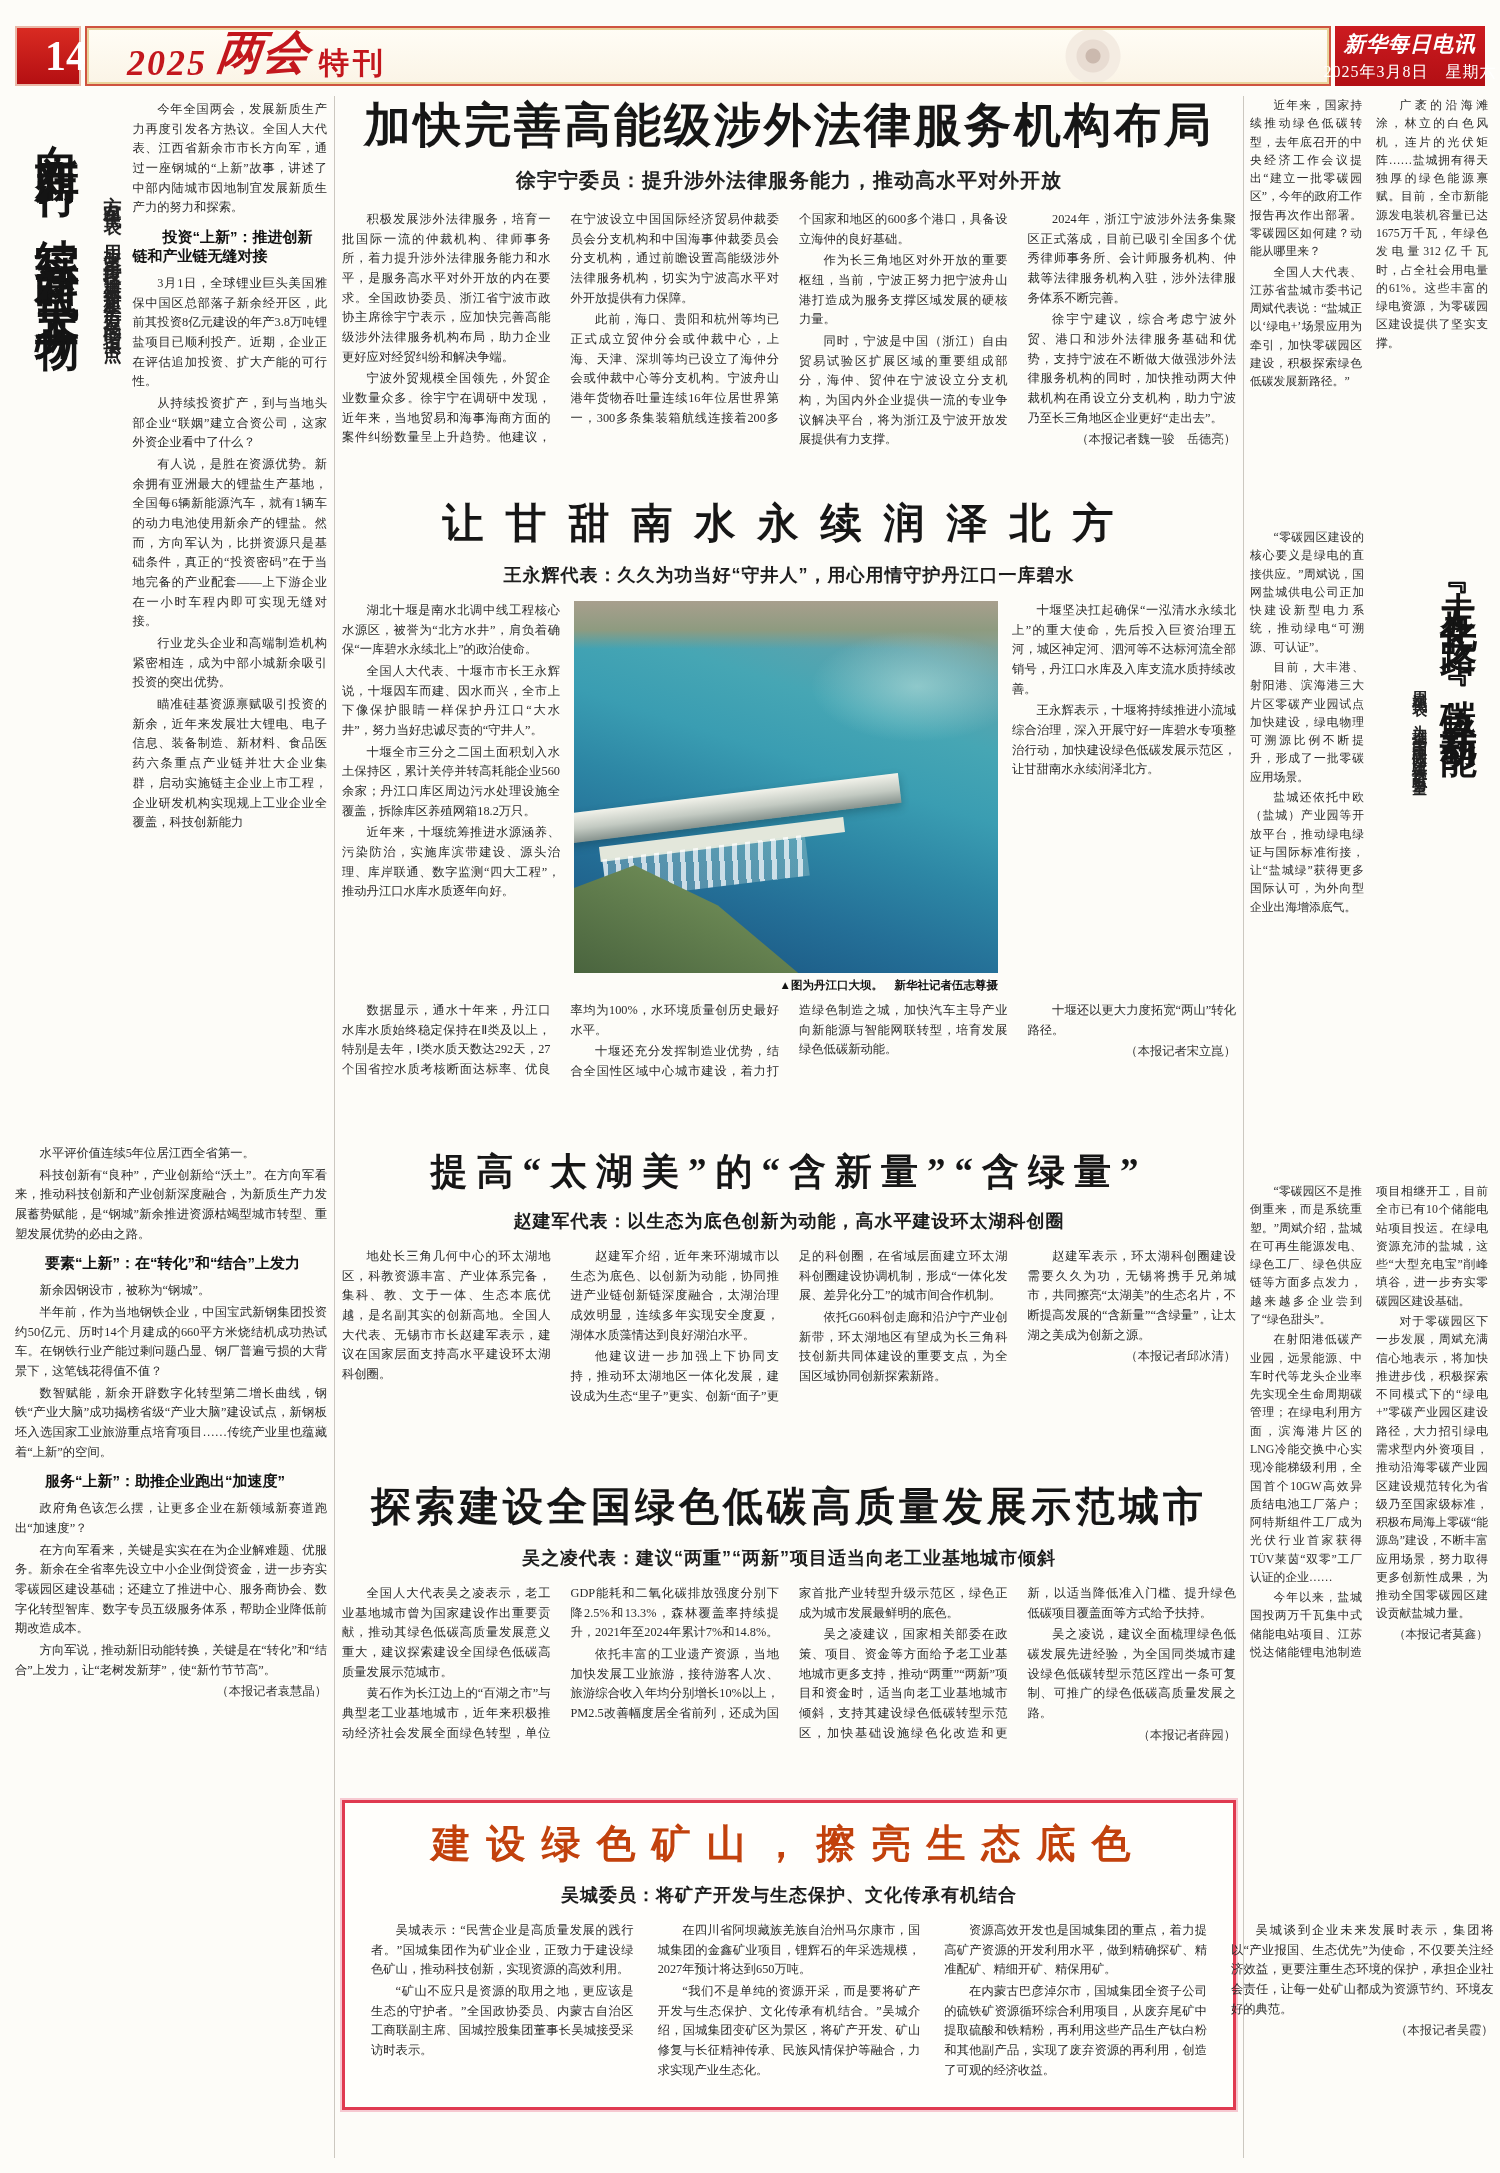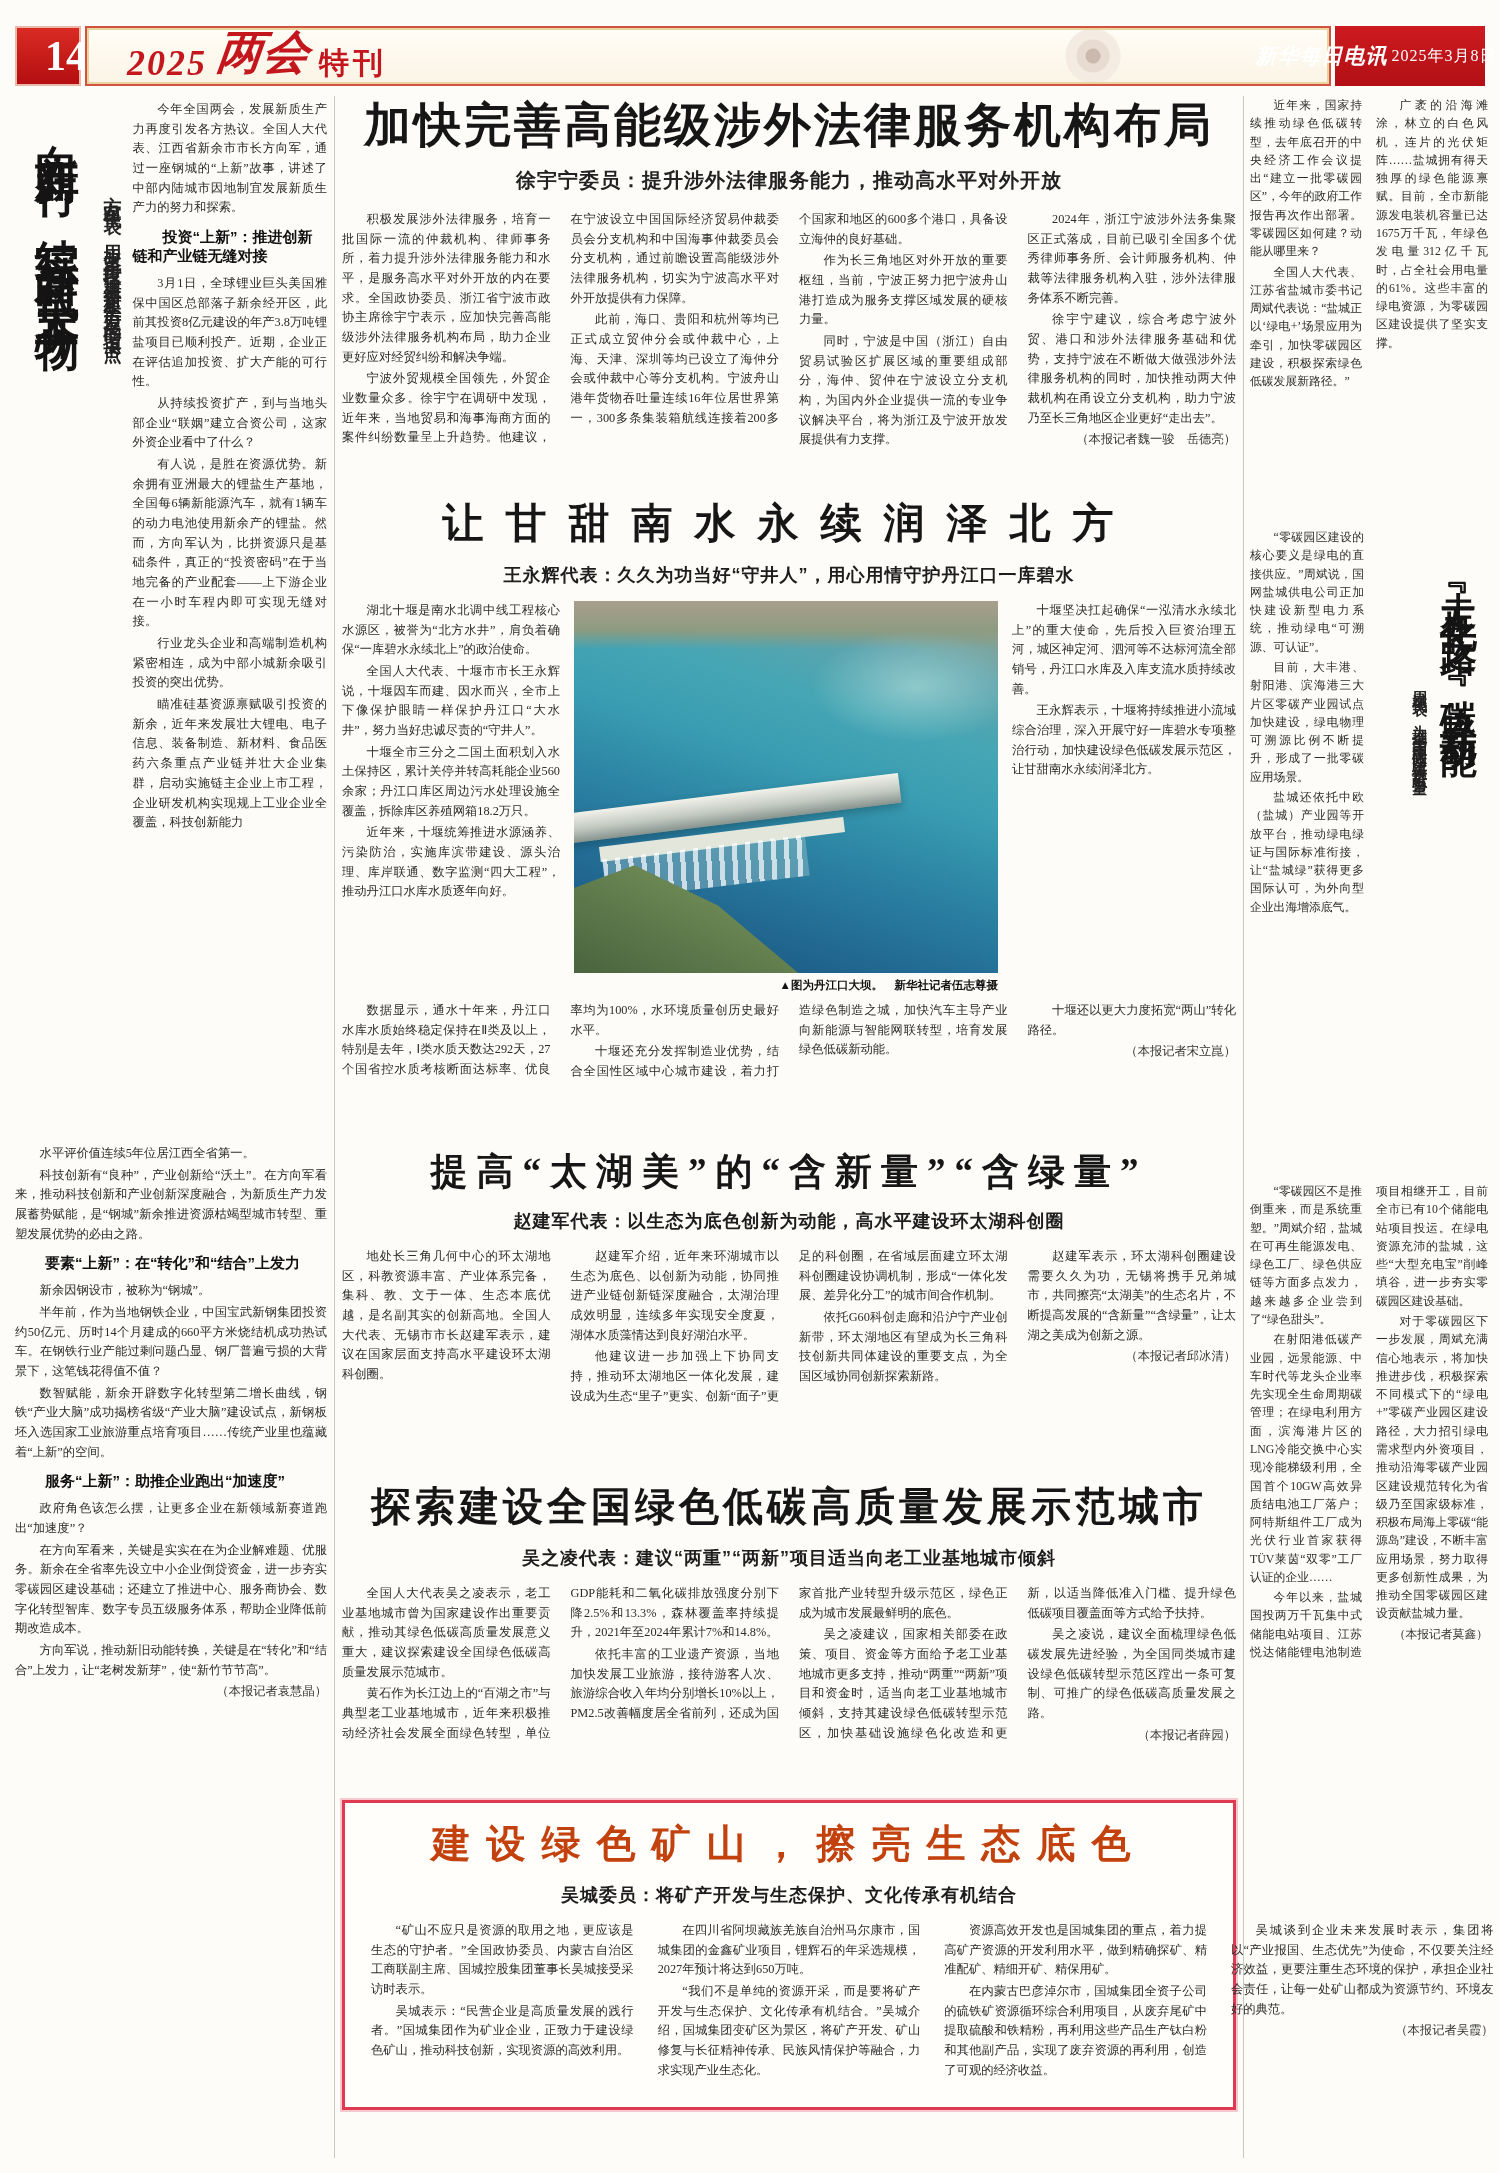--- a/index.html
+++ b/index.html
@@ -13,21 +13,21 @@
   .strip{flex:1;background:
          radial-gradient(circle at 81% 50%, #cbb9ae 0 7px, #e8dcd2 8px 16px, #f4ece2 17px 27px, rgba(0,0,0,0) 28px),
          linear-gradient(180deg,#fffdf6,#fbf4e6);
          border:2px solid #cf5340;box-shadow:inset 0 0 0 2px #e8d49c;box-sizing:border-box;
          display:flex;align-items:flex-end;padding-left:40px;gap:10px;}
   .strip .y{color:#c3171d;font-size:36px;font-weight:bold;font-style:italic;letter-spacing:2px;}
   .strip .lh{color:#c3171d;font-size:46px;font-weight:bold;font-style:italic;
              font-family:"Liberation Serif",serif;transform:skewX(-6deg);}
   .strip .tk{color:#c3171d;font-size:30px;font-weight:bold;letter-spacing:4px;}
   .masthead{width:150px;background:linear-gradient(180deg,#cc1b20,#b20f14);color:#fff;
-            display:flex;flex-direction:row;align-items:center;justify-content:center;gap:4px;
+            display:flex;flex-direction:column;align-items:center;justify-content:center;gap:4px;
             box-sizing:border-box;}
   .masthead .mh1{font-size:21px;font-weight:bold;font-style:italic;letter-spacing:1px;white-space:nowrap;}
   .masthead .mh2{font-size:16px;letter-spacing:1px;white-space:nowrap;}
   
   .vrule{position:absolute;top:96px;width:1px;height:2062px;background:#ccc8c0;}
   .left-strip{position:absolute;left:15px;top:96px;width:312px;height:2062px;}
   .center{position:absolute;left:342px;top:92px;width:894px;height:2070px;}
   .right-strip{position:absolute;left:1250px;top:96px;width:238px;height:2062px;}
   
   .para{margin:0 0 2px 0;text-indent:2em;font-size:12.3px;line-height:1.6;text-align:justify;color:#2b2b2b;}
@@ -220,22 +220,22 @@
         <p class="para">吴之凌建议，国家相关部委在政策、项目、资金等方面给予老工业基地城市更多支持，推动“两重”“两新”项目和资金时，适当向老工业基地城市倾斜，支持其建设绿色低碳转型示范区，加快基础设施绿色化改造和更新，以适当降低准入门槛、提升绿色低碳项目覆盖面等方式给予扶持。</p>
         <p class="para">吴之凌说，建议全面梳理绿色低碳发展先进经验，为全国同类城市建设绿色低碳转型示范区蹚出一条可复制、可推广的绿色低碳高质量发展之路。</p>
         <p class="para byline">（本报记者薛园）</p>
       </div>
   </div>
 
   <div class="redbox">
     <div class="h-e">建设绿色矿山，擦亮生态底色</div>
     <div class="sub-b">吴城委员：将矿产开发与生态保护、文化传承有机结合</div>
     <div class="cols3" style="height:172px">
+        <p class="para">吴城表示：“民营企业是高质量发展的践行者。”国城集团作为矿业企业，正致力于建设绿色矿山，推动科技创新，实现资源的高效利用。</p>
         <p class="para">“矿山不应只是资源的取用之地，更应该是生态的守护者。”全国政协委员、内蒙古自治区工商联副主席、国城控股集团董事长吴城接受采访时表示。</p>
-        <p class="para">吴城表示：“民营企业是高质量发展的践行者。”国城集团作为矿业企业，正致力于建设绿色矿山，推动科技创新，实现资源的高效利用。</p>
         <p class="para">在四川省阿坝藏族羌族自治州马尔康市，国城集团的金鑫矿业项目，锂辉石的年采选规模，2027年预计将达到650万吨。</p>
         <p class="para">“我们不是单纯的资源开采，而是要将矿产开发与生态保护、文化传承有机结合。”吴城介绍，国城集团变矿区为景区，将矿产开发、矿山修复与长征精神传承、民族风情保护等融合，力求实现产业生态化。</p>
         <p class="para">资源高效开发也是国城集团的重点，着力提高矿产资源的开发利用水平，做到精确探矿、精准配矿、精细开矿、精保用矿。</p>
         <p class="para">在内蒙古巴彦淖尔市，国城集团全资子公司的硫铁矿资源循环综合利用项目，从废弃尾矿中提取硫酸和铁精粉，再利用这些产品生产钛白粉和其他副产品，实现了废弃资源的再利用，创造了可观的经济收益。</p>
         <p class="para">吴城谈到企业未来发展时表示，集团将以“产业报国、生态优先”为使命，不仅要关注经济效益，更要注重生态环境的保护，承担企业社会责任，让每一处矿山都成为资源节约、环境友好的典范。</p>
         <p class="para byline">（本报记者吴霞）</p>
       </div>
   </div>
 
 </div>

